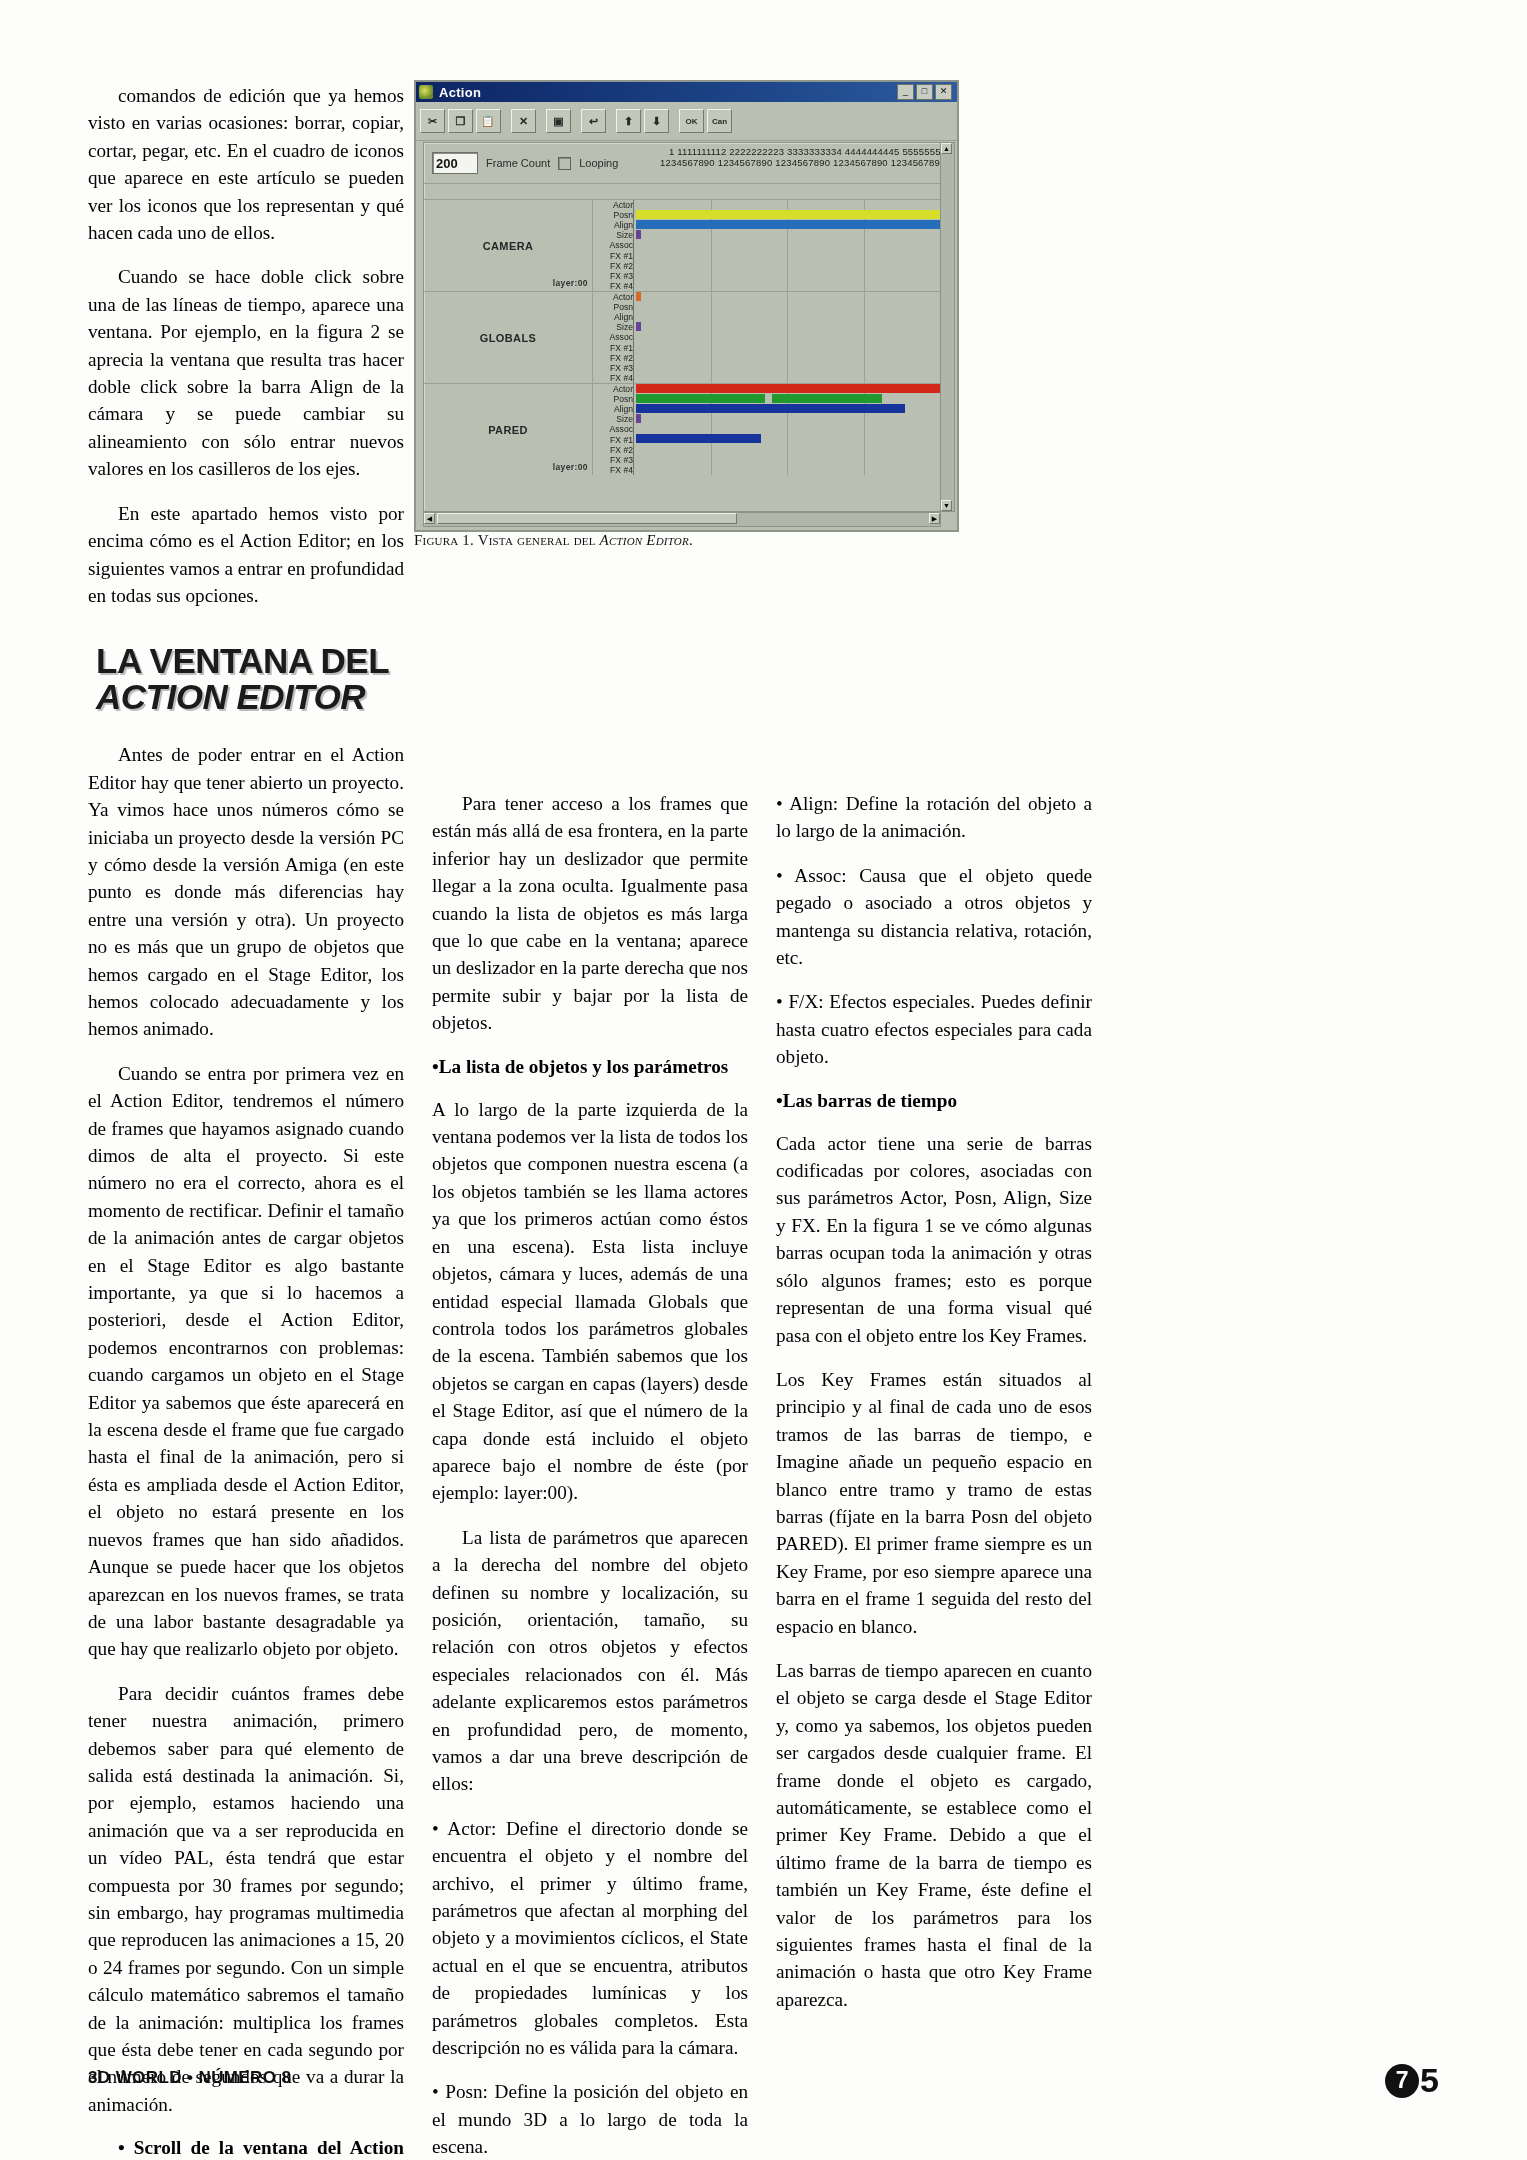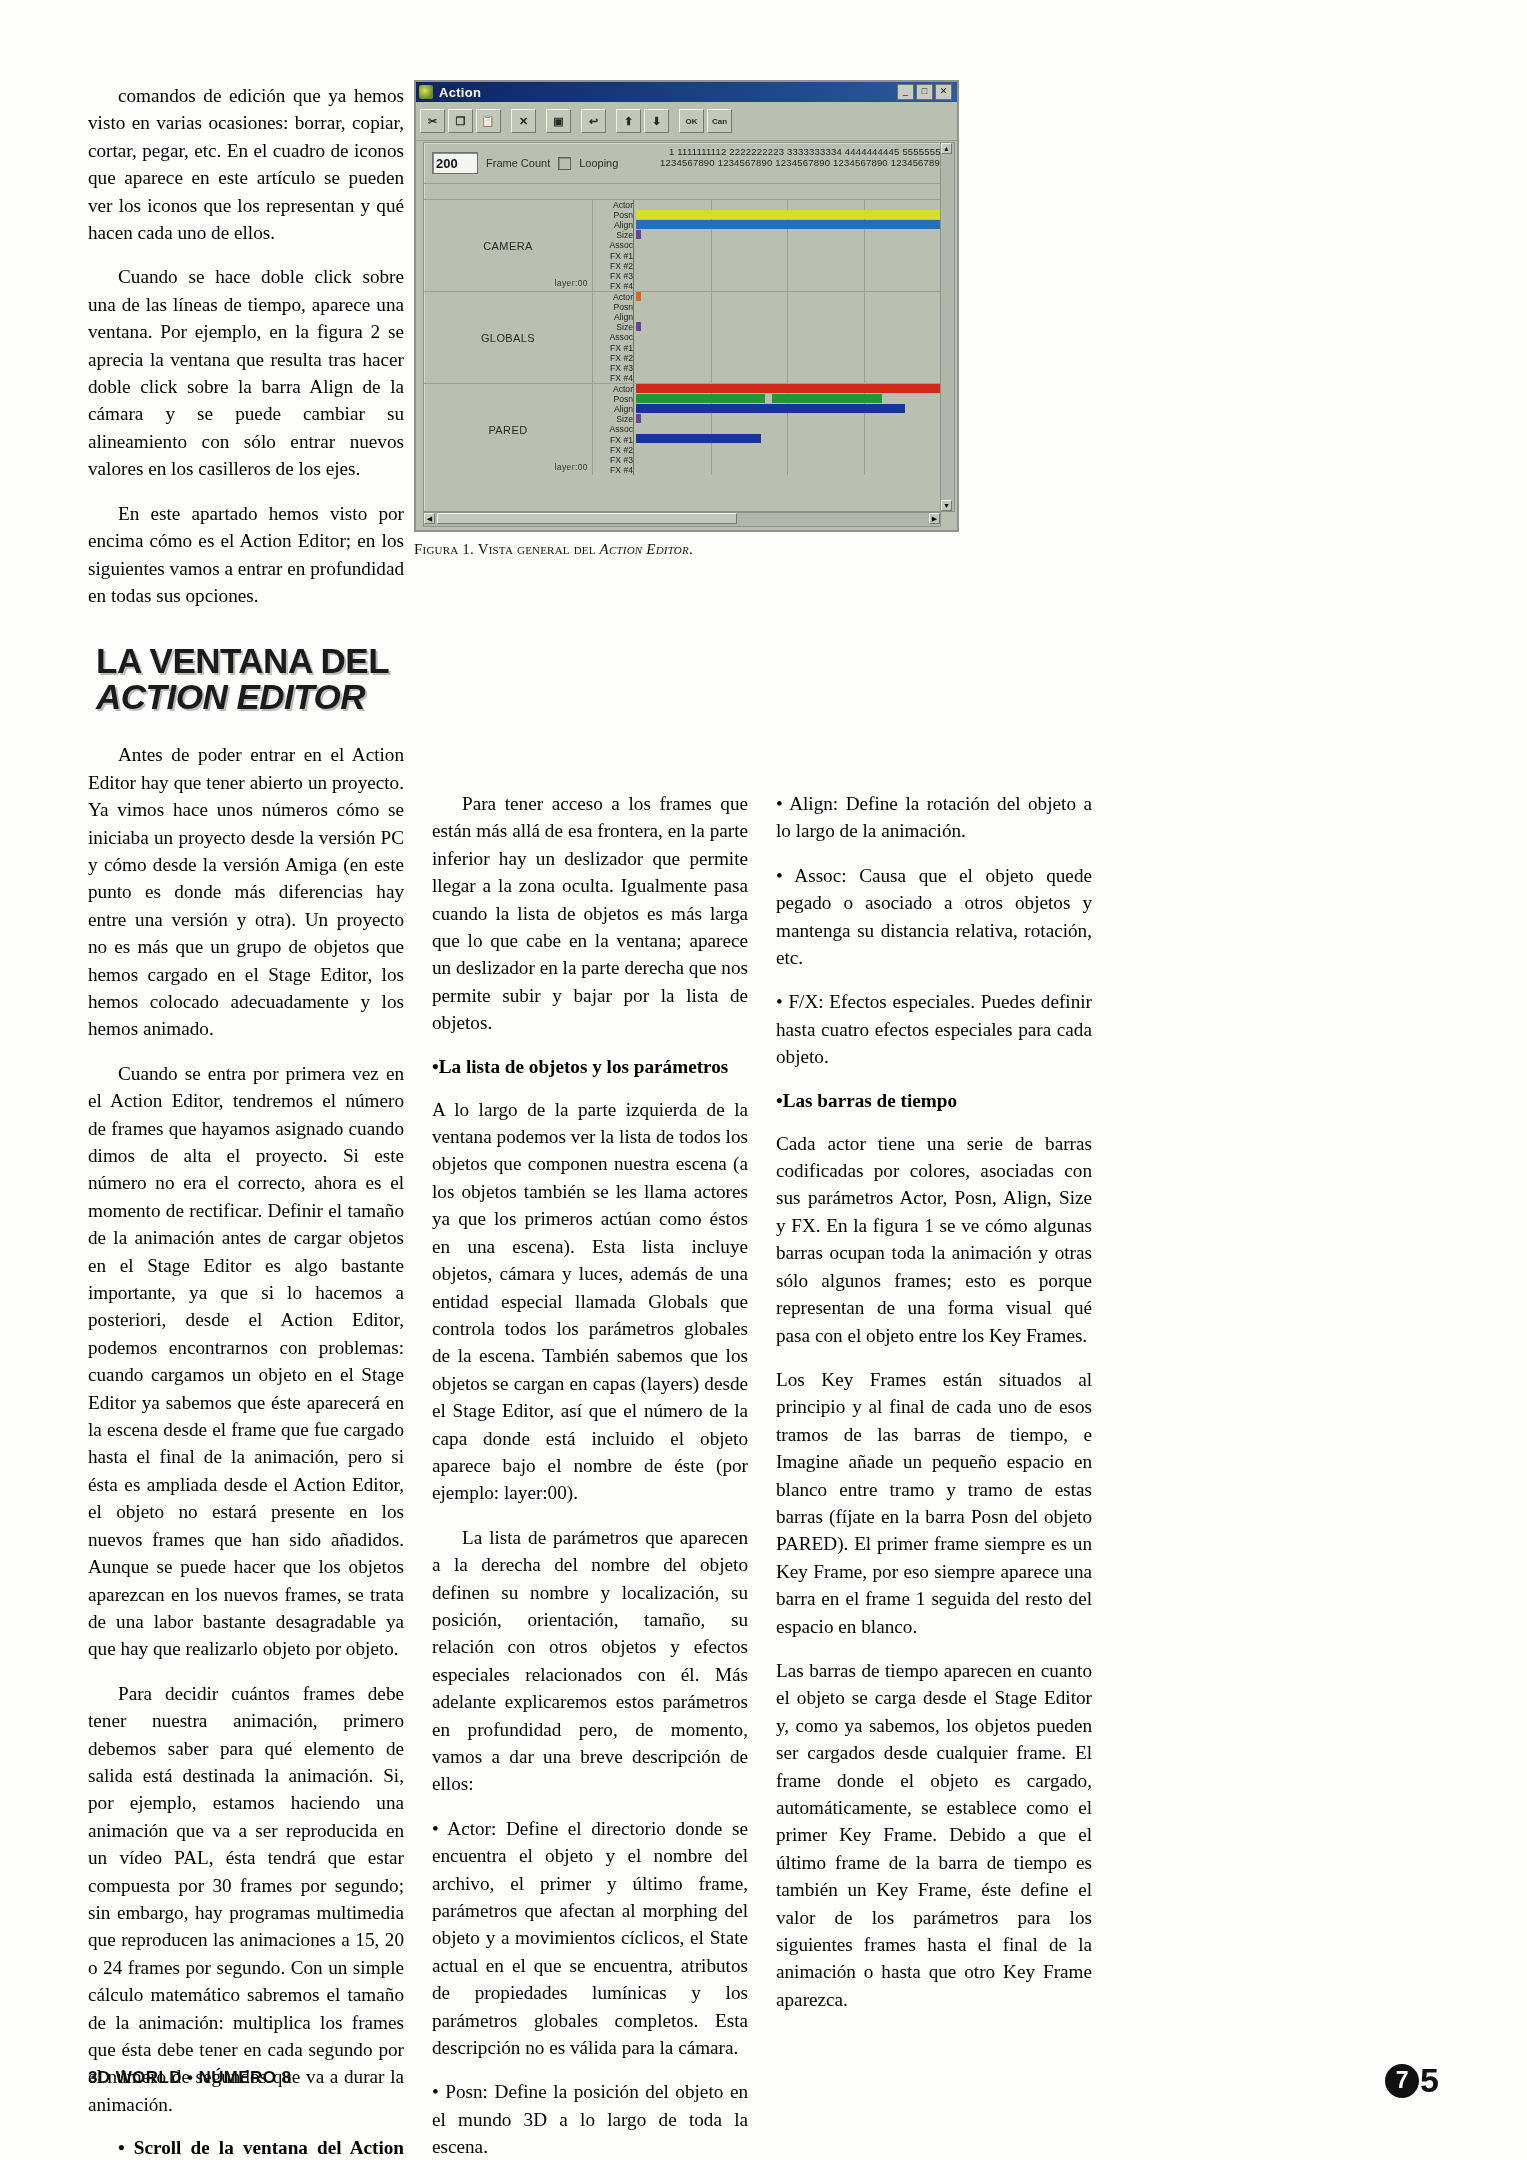--- a/index.html
+++ b/index.html
@@ -50,21 +50,20 @@
     color:#1b1b1b;
     text-shadow:2px 2px 0 #bdbdbd;
   }
   .headline .l2{font-style:italic;display:block;}
 
   
   #figure{
     position:absolute;left:414px;top:80px;width:626px;
   }
   .fig-caption{
-    margin-top:9px;
     font-size:15px;
     font-variant:small-caps;
     letter-spacing:.2px;
     color:#111;
   }
   .fig-caption .it{font-style:italic;}
 
   
   .win{
     width:545px;height:452px;
@@ -142,20 +141,21 @@
   
   .grid{position:absolute;left:0;right:0;top:56px;bottom:0;}
   .objrow{
     display:flex;border-top:1px solid #9aa093;position:relative;
     height:92px;box-sizing:border-box;
   }
   .obj-name{
     width:168px;flex:0 0 168px;display:flex;align-items:center;justify-content:center;
     font-size:11px;color:#272727;letter-spacing:.4px;position:relative;
     border-right:1px solid #9aa093;
+    font-weight:bold;
   }
   .obj-name .layer{
     position:absolute;right:4px;bottom:3px;font-size:8.5px;color:#333;
   }
   .params{
     width:40px;flex:0 0 40px;border-right:1px solid #6f746a;
     display:flex;flex-direction:column;align-items:flex-end;
   }
   .params div{
     flex:1;font-size:8.6px;line-height:10px;color:#1d1d1d;

